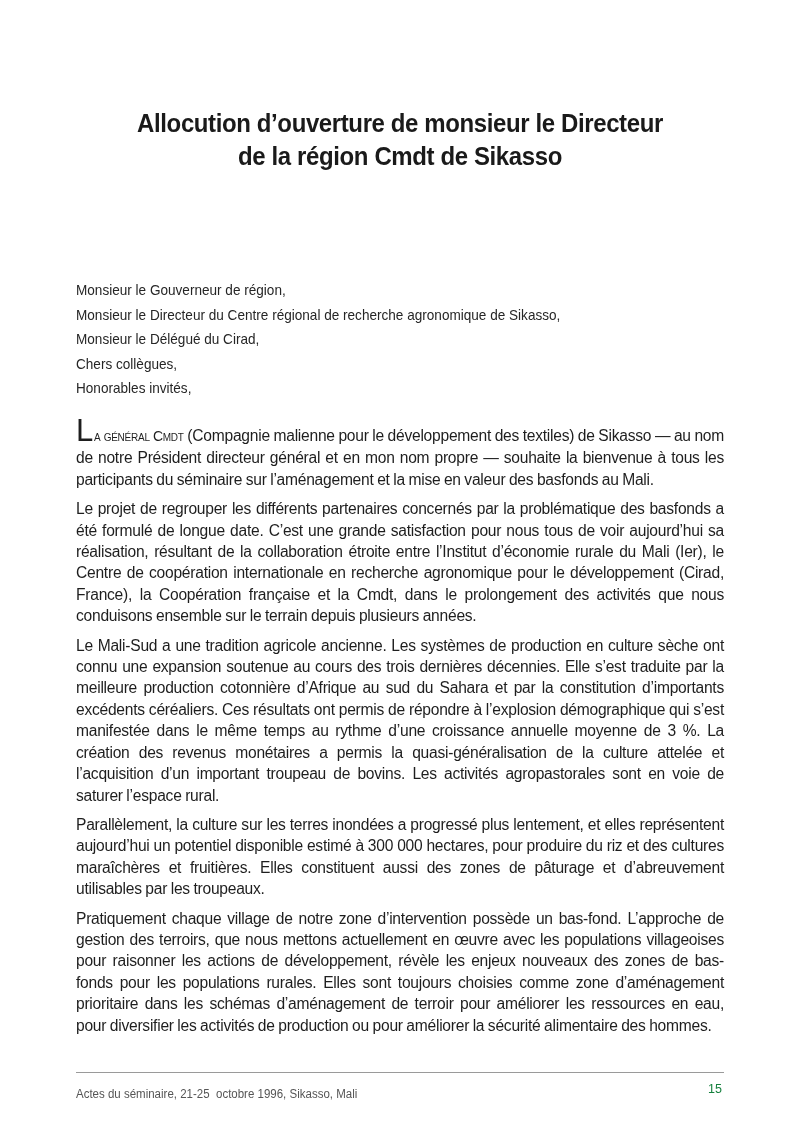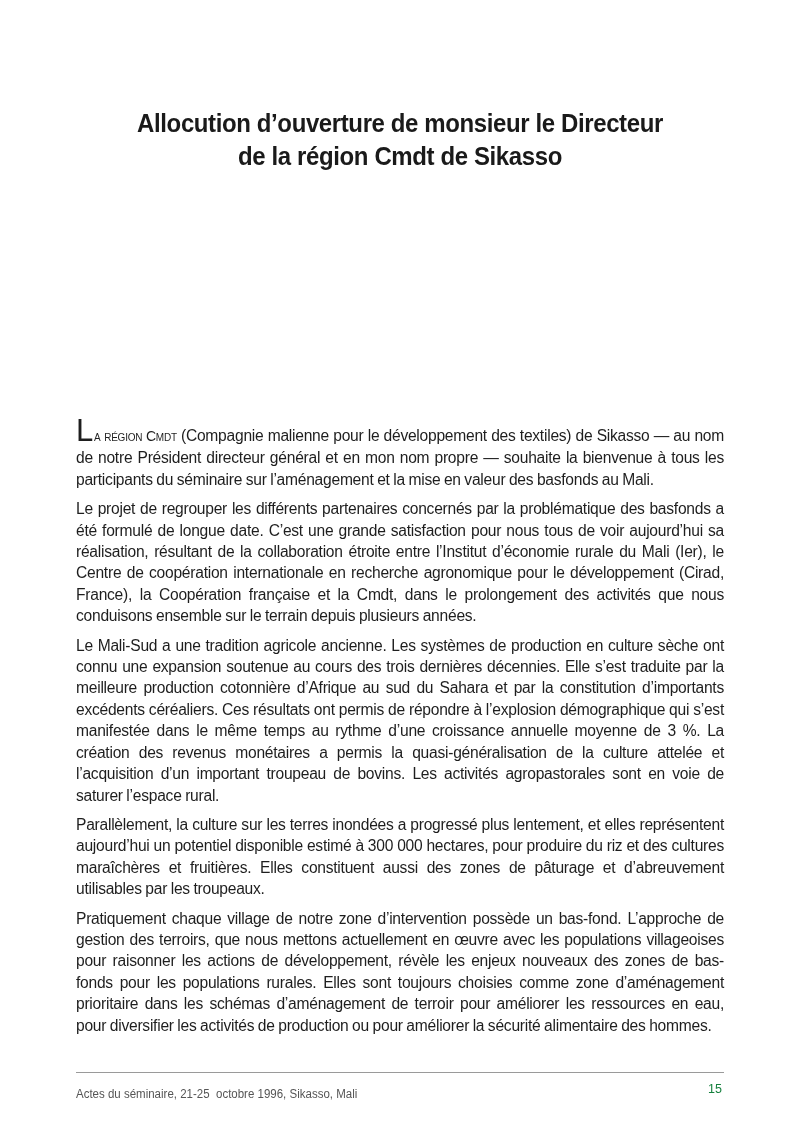--- a/index.html
+++ b/index.html
@@ -31,23 +31,30 @@
 </head>
 <body>
 
 <div class="page">
 
   <h1 class="title" style="margin:0;">
     <span>Allocution d’ouverture de monsieur le Directeur</span>
     <span>de la région Cmdt de Sikasso</span>
   </h1>
 
+  <div class="salutations">
+    <div>Monsieur le Gouverneur de région,</div>
+    <div>Monsieur le Directeur du Centre régional de recherche agronomique de Sikasso,</div>
+    <div>Monsieur le Délégué du Cirad,</div>
+    <div>Chers collègues,</div>
+    <div>Honorables invités,</div>
+  </div>
 
   <div class="body">
-    <p><span class="dropcap">L</span><span class="smallcaps">a région Cmdt</span><span> (Compagnie malienne pour le développement des textiles) de Sikasso — au nom de notre Président directeur général et en mon nom propre — souhaite la bien­venue à tous les participants du séminaire sur l’aménagement et la mise en valeur des bas­fonds au Mali.</span></p>
+    <p><span class="dropcap">L</span><span class="smallcaps">a général Cmdt</span><span> (Compagnie malienne pour le développement des textiles) de Sikasso — au nom de notre Président directeur général et en mon nom propre — souhaite la bien­venue à tous les participants du séminaire sur l’aménagement et la mise en valeur des bas­fonds au Mali.</span></p>
     <p>Le projet de regrouper les différents partenaires concernés par la problématique des bas­fonds a été formulé de longue date. C’est une grande satisfaction pour nous tous de voir aujourd’hui sa réalisation, résultant de la collaboration étroite entre l’Institut d’économie rurale du Mali (Ier), le Centre de coopération internationale en recherche agronomique pour le développement (Cirad, France), la Coopération française et la Cmdt, dans le pro­longement des activités que nous conduisons ensemble sur le terrain depuis plusieurs années.</p>
     <p>Le Mali-Sud a une tradition agricole ancienne. Les systèmes de production en culture sèche ont connu une expansion soutenue au cours des trois dernières décennies. Elle s’est traduite par la meilleure production cotonnière d’Afrique au sud du Sahara et par la constitution d’importants excédents céréaliers. Ces résultats ont permis de répondre à l’explosion démo­graphique qui s’est manifestée dans le même temps au rythme d’une croissance annuelle moyenne de 3 %. La création des revenus monétaires a permis la quasi-généralisation de la culture attelée et l’acquisition d’un important troupeau de bovins. Les activités agropasto­rales sont en voie de saturer l’espace rural.</p>
     <p>Parallèlement, la culture sur les terres inondées a progressé plus lentement, et elles représen­tent aujourd’hui un potentiel disponible estimé à 300 000 hectares, pour produire du riz et des cultures maraîchères et fruitières. Elles constituent aussi des zones de pâturage et d’abreuvement utilisables par les troupeaux.</p>
     <p>Pratiquement chaque village de notre zone d’intervention possède un bas-fond. L’approche de gestion des terroirs, que nous mettons actuellement en œuvre avec les populations villa­geoises pour raisonner les actions de développement, révèle les enjeux nouveaux des zones de bas-fonds pour les populations rurales. Elles sont toujours choisies comme zone d’aména­gement prioritaire dans les schémas d’aménagement de terroir pour améliorer les ressources en eau, pour diversifier les activités de production ou pour améliorer la sécurité alimentaire des hommes.</p>
   </div>
 
   <div class="rule"></div>
   <div class="footer-left">Actes du séminaire, 21-25  octobre 1996, Sikasso, Mali</div>
   <div class="page-number">15</div>
 

